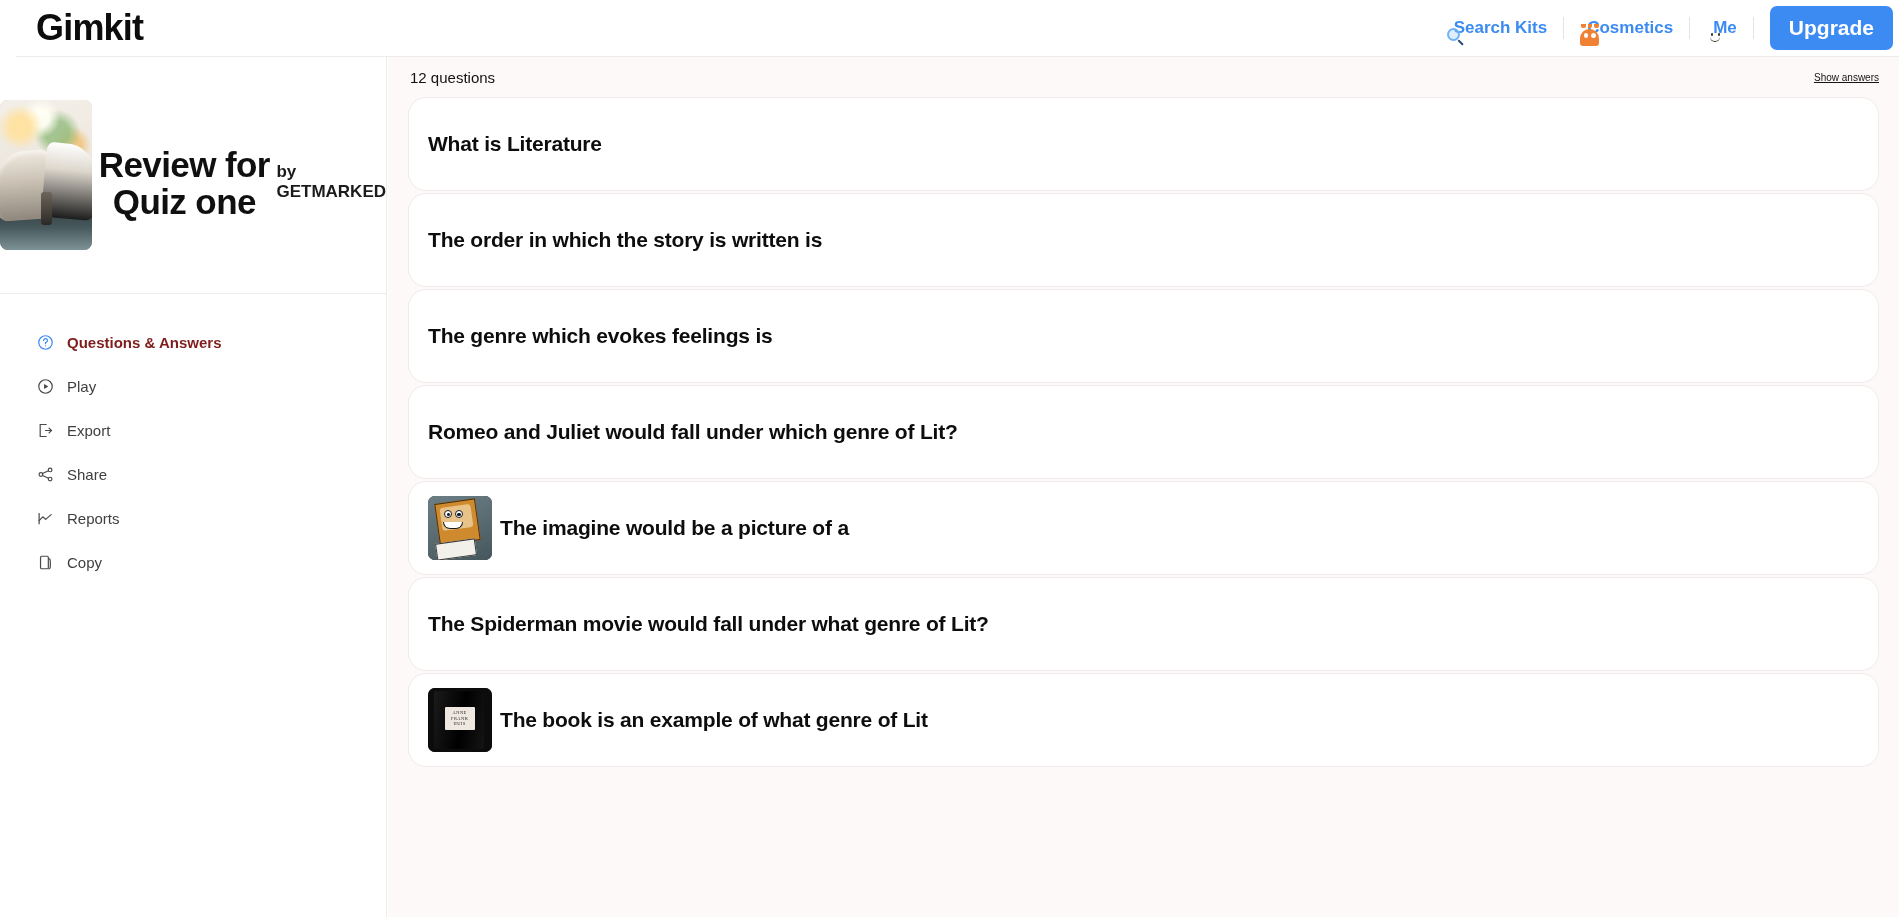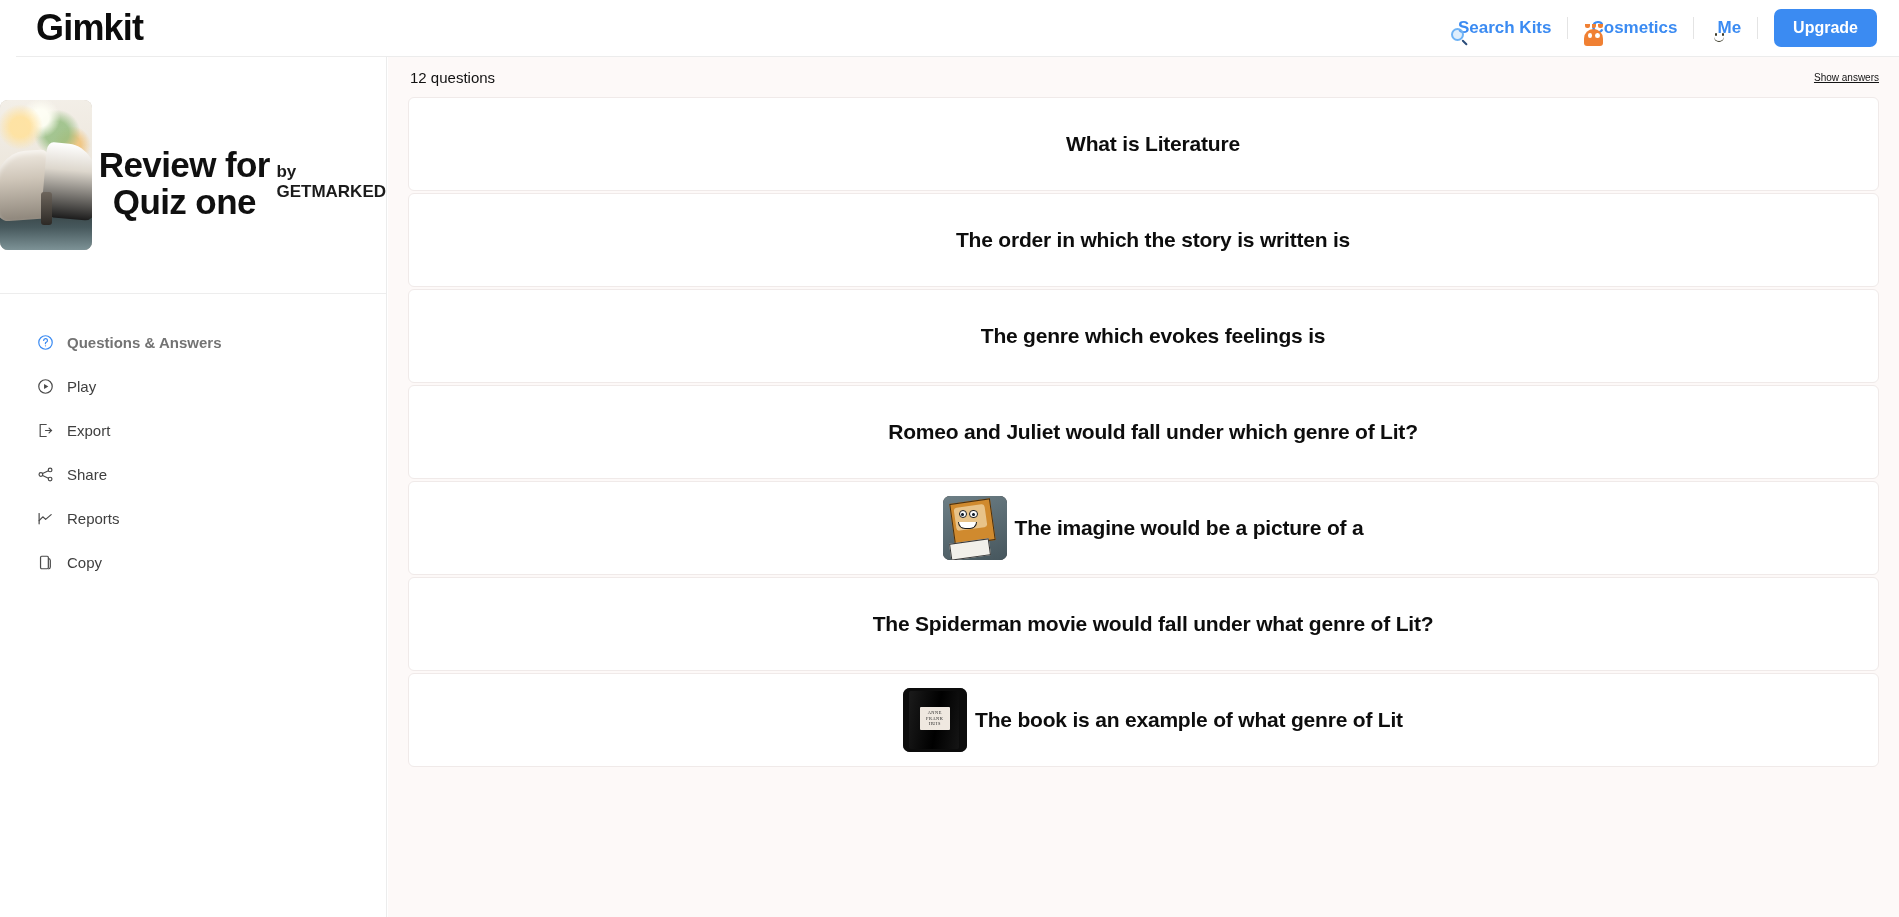--- a/index.html
+++ b/index.html
@@ -21,35 +21,35 @@
     z-index: 20;
   }
   #brand {
     margin-left: 20px;
     font-size: 36px; font-weight: 700;
     letter-spacing: -0.8px;
     color: #0c0c0c;
     line-height: 1;
   }
   #nav {
-    margin-left: auto; margin-right: 38px;
+    margin-left: auto; margin-right: 22px;
     display: flex; align-items: center; height: 100%;
   }
   .navitem {
     display: flex; align-items: center; gap: 7px;
     padding: 0 16px; height: 34px;
     color: #3b8bf2; font-size: 17px; font-weight: 700;
     cursor: pointer; white-space: nowrap;
   }
   .navsep { width: 1px; height: 22px; background: #e4e4e4; }
   .nav-ico { font-size: 17px; line-height: 1; display: inline-block; }
   #upgrade {
     margin-left: 16px;
     background: #3b8bf2; color: #fff;
-    font-size: 16px; font-weight: 700;
+    font-size: 21px; font-weight: 700;
     border: none; border-radius: 7px;
     padding: 10px 19px; cursor: pointer;
     font-family: inherit;
   }
 
   
   .monster { position: relative; width: 19px; height: 18px; }
   .monster .body {
     position: absolute; left: 0; top: 1px; width: 19px; height: 17px;
     background: #f08033;
@@ -156,21 +156,21 @@
   #side-div {
     margin-top: 43px; height: 1px; background: #ededed; width: 100%;
   }
   #menu { padding-top: 26px; }
   .menu-item {
     display: flex; align-items: center; gap: 13px;
     height: 44px; padding-left: 36px;
     font-size: 15px; font-weight: 500;
     color: #3f3f3f; cursor: pointer;
   }
-  .menu-item.active { color: #737373; font-weight: 700; align-items: center; }
+  .menu-item.active { color: #7f1d1d; font-weight: 700; align-items: center; }
   .menu-ico {
     width: 18px; height: 18px;
     display: flex; align-items: center; justify-content: center;
     flex: 0 0 18px;
   }
   .menu-ico svg { display: block; }
 
   
   #main {
     position: absolute; top: 57px; left: 388px;
@@ -184,27 +184,26 @@
   }
   #qcount { font-size: 15px; font-weight: 400; color: #121212; }
   #show-answers {
     margin-left: auto; font-size: 10px; font-weight: 500;
     color: #141414; text-decoration: underline; cursor: pointer;
   }
   #qlist { padding: 0 20px 0 20px; }
   .qrow {
     background: #ffffff;
     border: 1px solid #f0eae9;
-    border-radius: 6px;
+    border-radius: 18px;
     height: 94px;
     margin-bottom: 2px;
     display: flex; align-items: center;
     padding-left: 19px;
     cursor: pointer;
-    justify-content: center;
   }
   .qthumb {
     width: 64px; height: 64px; border-radius: 7px;
     overflow: hidden; flex: 0 0 64px; margin-right: 8px;
     position: relative; background: #222;
   }
   .qtext {
     font-size: 21px; font-weight: 700;
     color: #0d0d0d; letter-spacing: -0.2px;
   }

